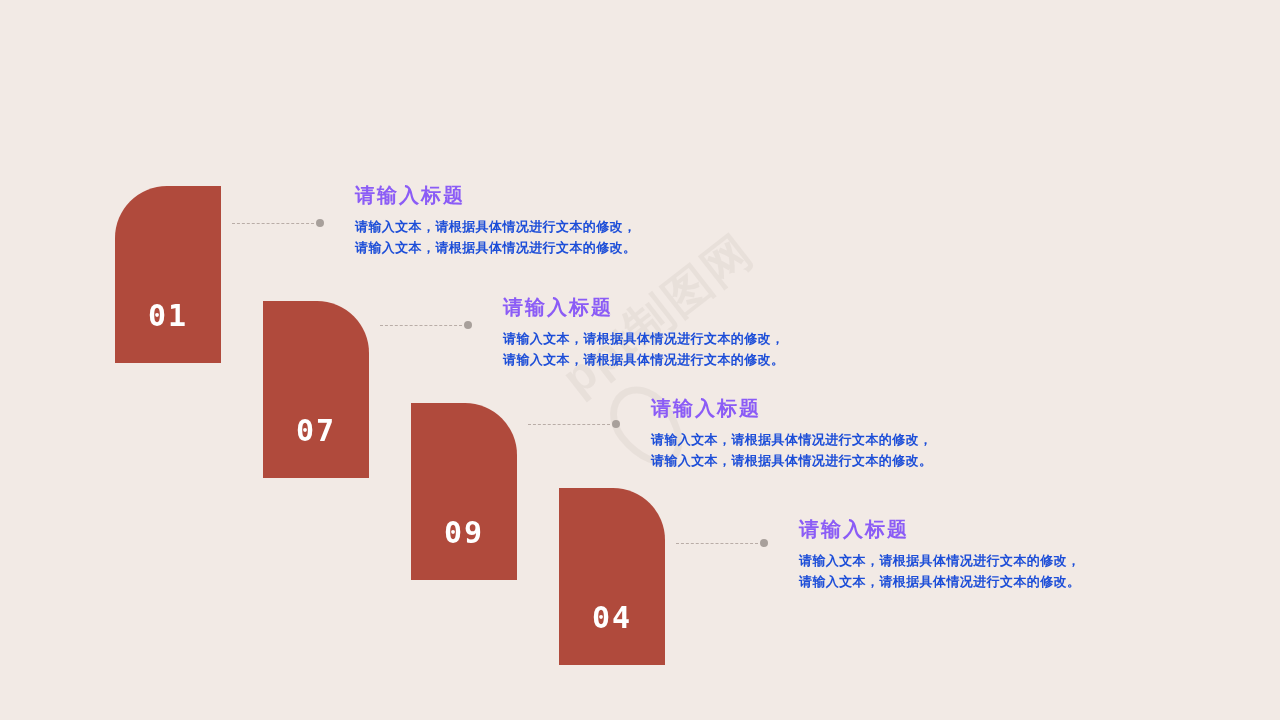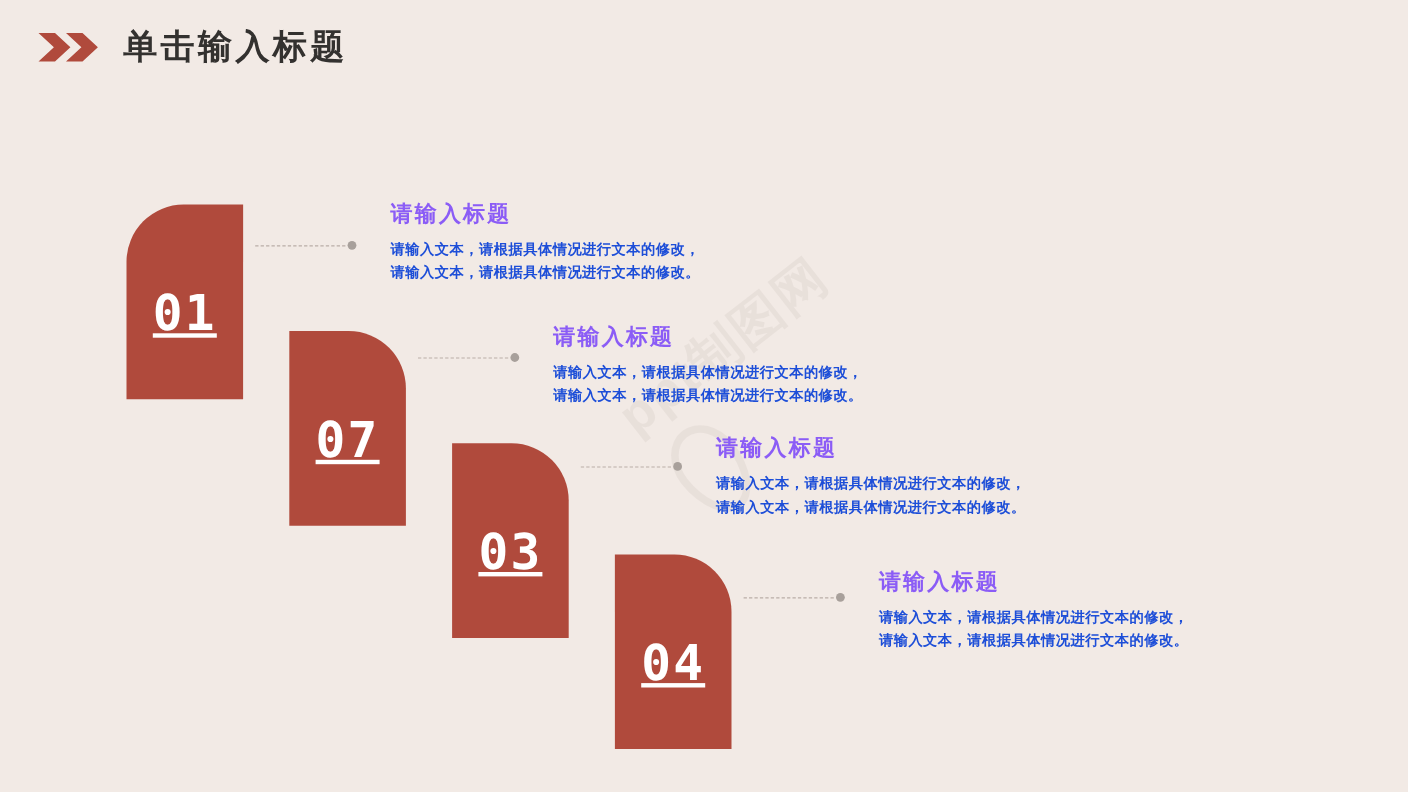--- a/index.html
+++ b/index.html
@@ -91,26 +91,25 @@
     display: flex;
     align-items: flex-end;
     justify-content: center;
   }
   .step-card.round-tl { border-radius: 52px 0 0 0; }
   .step-card.round-tr { border-radius: 0 52px 0 0; }
 
   .step-number {
     color: #FFFFFF;
     font-family: "DejaVu Sans Mono", "Liberation Mono", monospace;
-    font-size: 45px;
+    font-size: 30px;
     font-weight: bold;
     letter-spacing: 2px;
     line-height: 1;
-    padding-bottom: 56px;
-    text-decoration: underline;
+    padding-bottom: 32px;
   }
 
   
   .connector {
     position: absolute;
     height: 10px;
     display: flex;
     align-items: center;
   }
   .connector .dash-line {
@@ -151,27 +150,20 @@
 </head>
 <body>
 
 <div id="slide">
 
   <div id="watermark">
     <div class="wm-ring"></div>
     <div class="wm-text">ppt制图网</div>
   </div>
 
-  <div id="header">
-    <svg id="chevrons" width="58" height="30" viewBox="0 0 58 30">
-      <polygon points="1,2 16,2 30,15 16,28 1,28 15,15" fill="#B04A3C"></polygon>
-      <polygon points="26,2 41,2 55,15 41,28 26,28 40,15" fill="#B04A3C"></polygon>
-    </svg>
-    <div id="page-title">单击输入标题</div>
-  </div>
 
   <div id="steps">
 
     <div class="step">
       <div class="step-card round-tl" style="left:115px; top:186px;">
         <div class="step-number">01</div>
       </div>
       <div class="connector" style="left:232px; top:218px; width:92px;">
         <div class="dash-line"></div>
         <div class="dot"></div>
@@ -193,35 +185,35 @@
       </div>
       <div class="step-text" style="left:503px; top:295px;">
         <div class="step-heading">请输入标题</div>
         <div class="step-body-line">请输入文本，请根据具体情况进行文本的修改，</div>
         <div class="step-body-line">请输入文本，请根据具体情况进行文本的修改。</div>
       </div>
     </div>
 
     <div class="step">
       <div class="step-card round-tr" style="left:411px; top:403px;">
-        <div class="step-number">03</div>
+        <div class="step-number">09</div>
       </div>
       <div class="connector" style="left:528px; top:419px; width:92px;">
         <div class="dash-line"></div>
         <div class="dot"></div>
       </div>
       <div class="step-text" style="left:651px; top:396px;">
         <div class="step-heading">请输入标题</div>
         <div class="step-body-line">请输入文本，请根据具体情况进行文本的修改，</div>
         <div class="step-body-line">请输入文本，请根据具体情况进行文本的修改。</div>
       </div>
     </div>
 
     <div class="step">
-      <div class="step-card round-tr" style="left:559px; top:504px;">
+      <div class="step-card round-tr" style="left:559px; top:488px;">
         <div class="step-number">04</div>
       </div>
       <div class="connector" style="left:676px; top:538px; width:92px;">
         <div class="dash-line"></div>
         <div class="dot"></div>
       </div>
       <div class="step-text" style="left:799px; top:517px;">
         <div class="step-heading">请输入标题</div>
         <div class="step-body-line">请输入文本，请根据具体情况进行文本的修改，</div>
         <div class="step-body-line">请输入文本，请根据具体情况进行文本的修改。</div>

